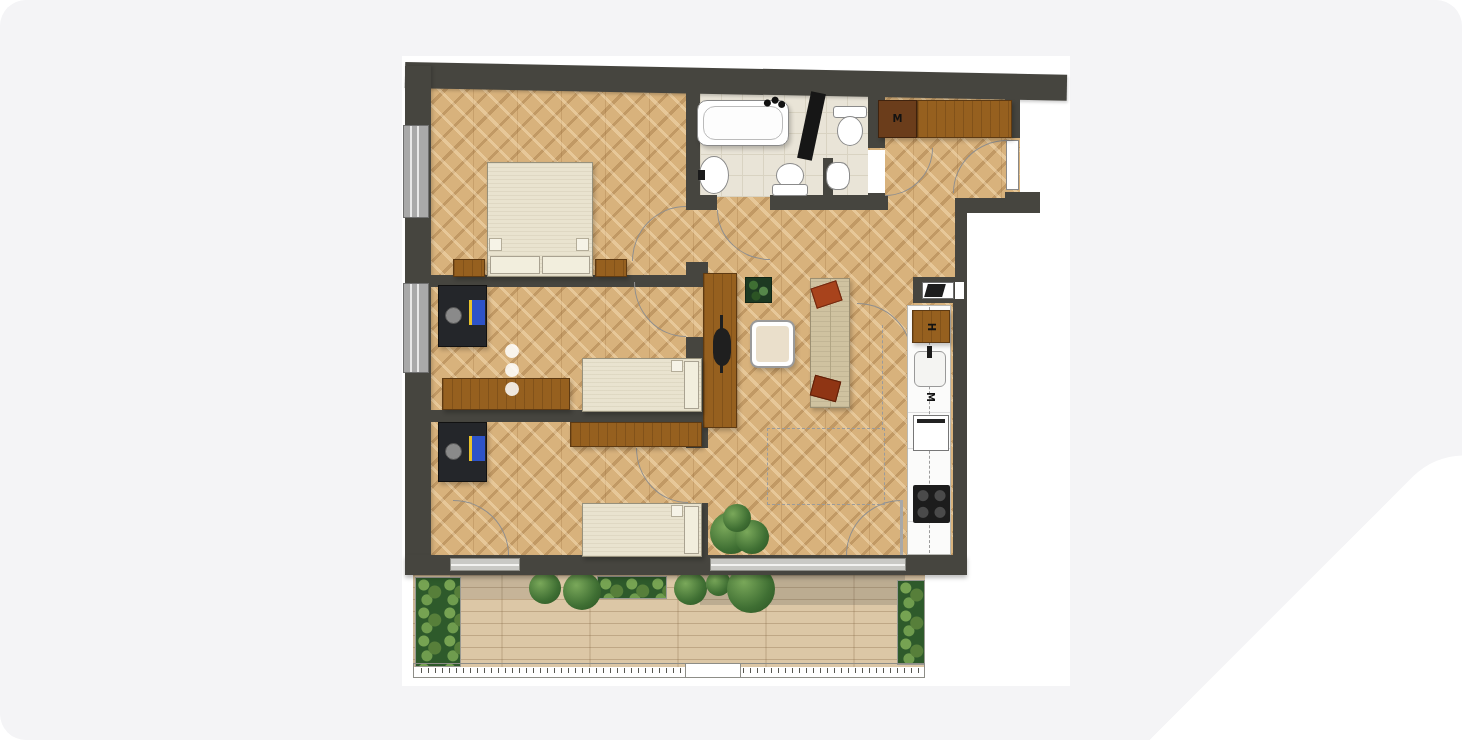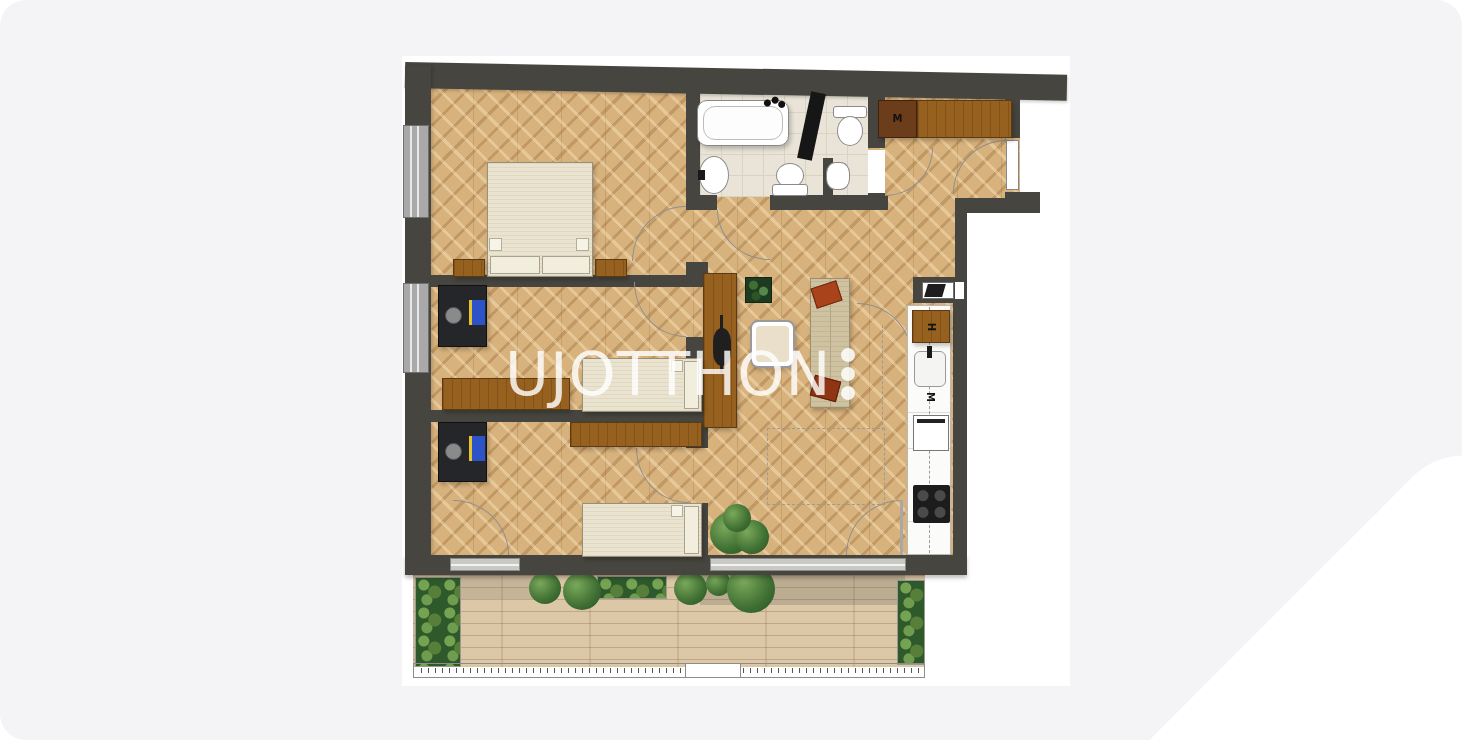--- a/index.html
+++ b/index.html
@@ -209,20 +209,19 @@
     <div class="desk furn" style="left:33px;top:362px;width:49px;height:60px;"></div>
     <div style="left:40px;top:383px;width:17px;height:17px;background:#8a8a8a;border:1px solid #555;border-radius:50%;"></div>
     <div style="left:64px;top:376px;width:16px;height:25px;background:#2d53c8;border-left:3px solid #e8c32a;"></div>
     <div class="brown furn" style="left:165px;top:362px;width:132px;height:25px;"></div>
     <div class="bed furn" style="left:177px;top:443px;width:120px;height:54px;"></div>
     <div class="pillow" style="left:279px;top:446px;width:15px;height:48px;"></div>
     <div style="left:266px;top:445px;width:12px;height:12px;background:#f6f3e7;border:1px solid #b4ad99;"></div>
   </div>
 
   <div class="wm">
-    <span style="position:static;">UJOTTHON</span>
     <span class="wm-dots">
       <span class="wm-dot"></span>
       <span class="wm-dot"></span>
       <span class="wm-dot"></span>
     </span>
   </div>
 </div>
 
 </body></html>

